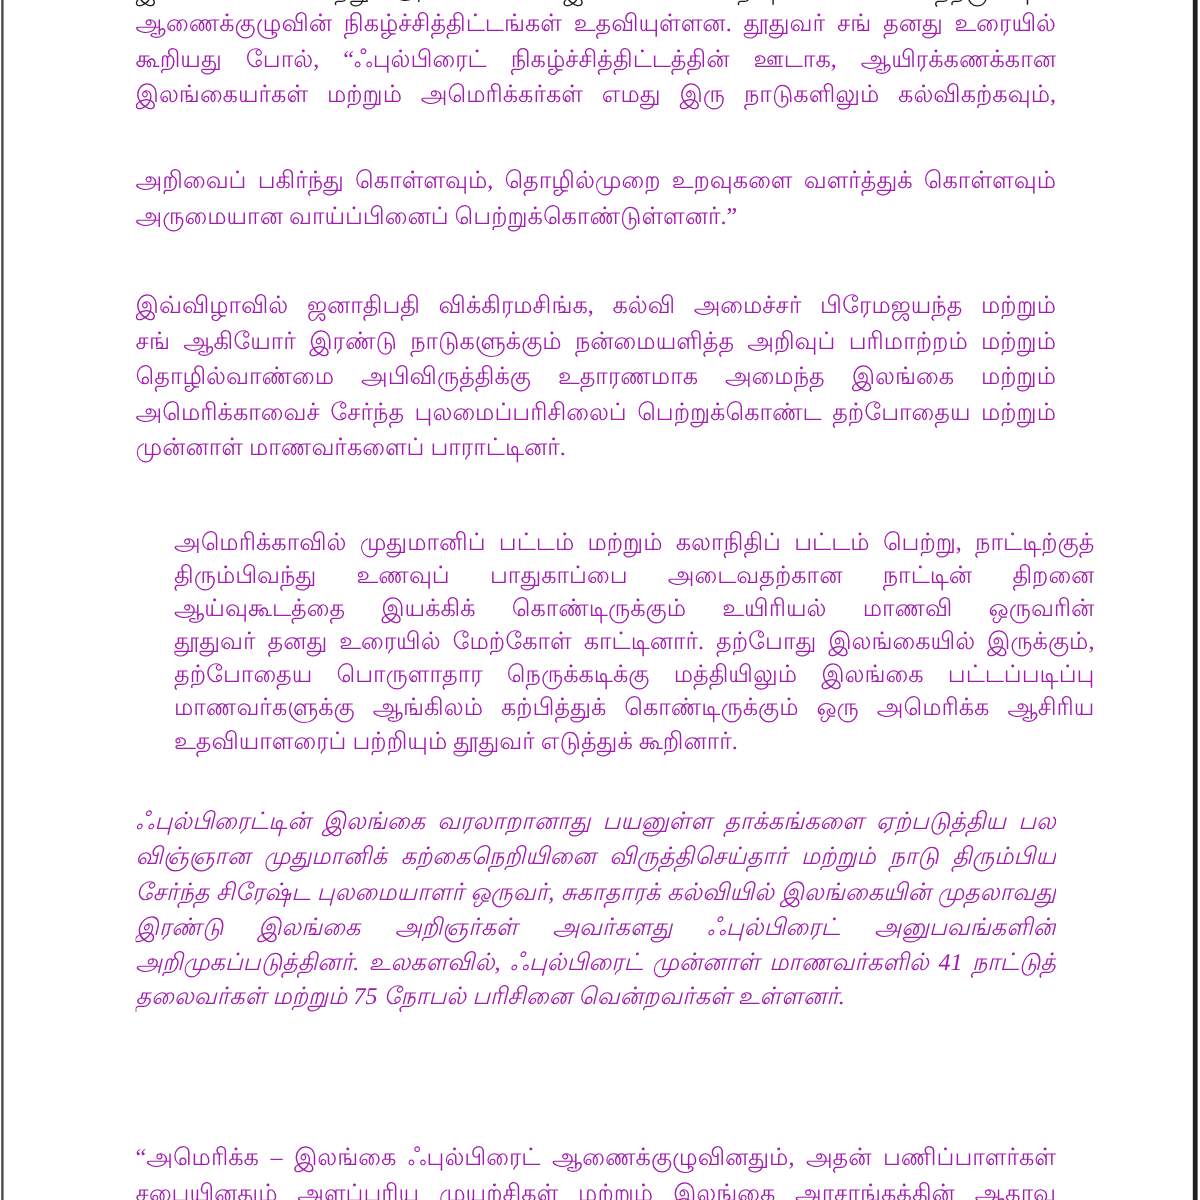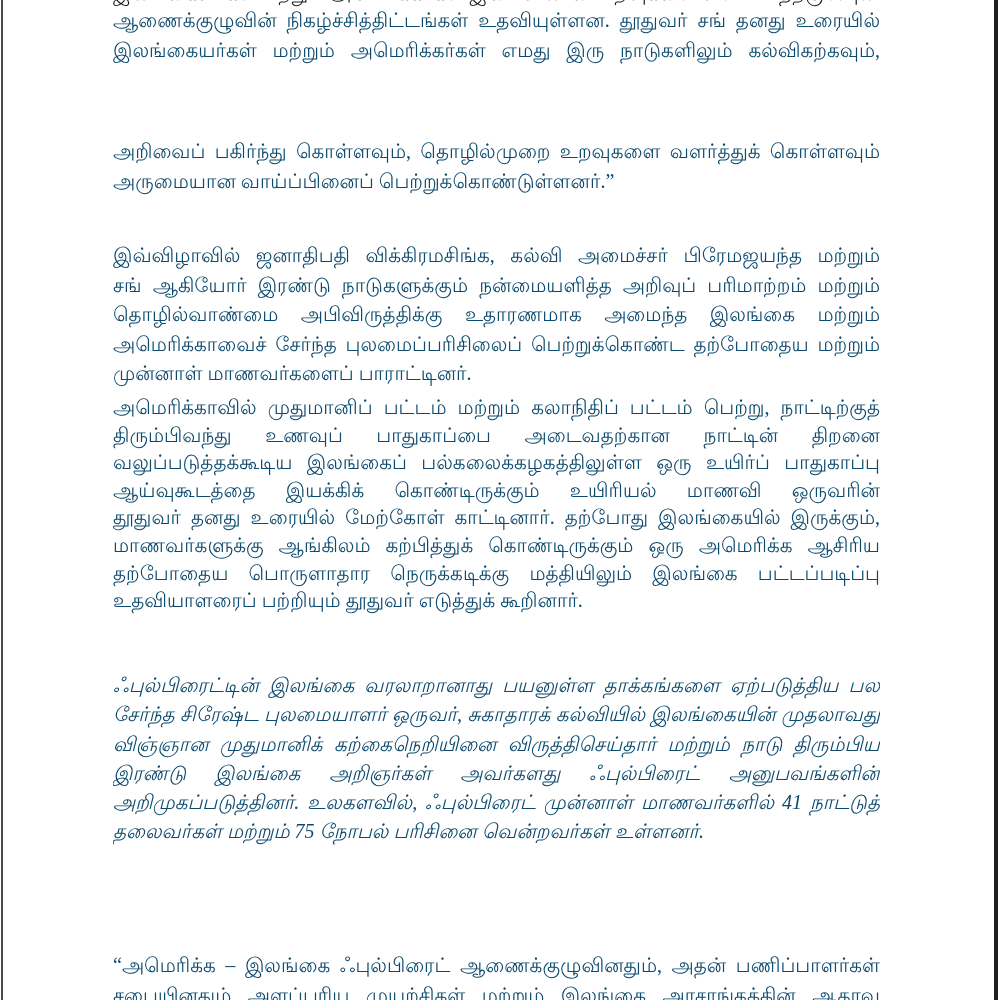--- a/index.html
+++ b/index.html
@@ -27,21 +27,21 @@
   .doc-body {
     position: absolute;
     left: 0; top: 0;
     width: 1000px; height: 1000px;
   }
   .para {
     position: absolute;
     left: 113px;
     width: 767px;
     font-size: 20px;
-    color: #0c4a6e;
+    color: #a21caf;
   }
   .para .line {
     text-align: justify;
     text-align-last: justify;
     overflow: hidden;
   }
   .para .line.short {
     text-align: right;
     text-align-last: left;
   }
@@ -57,63 +57,63 @@
   #partial-top .clip-line {
     margin-top: -21px;
     line-height: 29.5px;
     text-align: justify;
     text-align-last: justify;
     white-space: nowrap;
   }
   #para-a { top: 6px;   } #para-a .line { line-height: 29.5px; height: 29.5px; }
   #para-b { top: 113px; margin-top: 24px; } #para-b .line { line-height: 29.5px; height: 29.5px; }
   #para-c { top: 241px; } #para-c .line { line-height: 29.5px; height: 29.5px; }
-  #para-d { top: 394px; } #para-d .line { line-height: 27.6px; height: 27.6px; }
+  #para-d { top: 439px; margin-left: 32px; } #para-d .line { line-height: 27.6px; height: 27.6px; }
   #para-e { top: 671px; } #para-e .line { line-height: 29.3px; height: 29.3px; font-style: italic; }
   #para-f { top: 951px; } #para-f .line { line-height: 29.5px; height: 29.5px; }
 </style>
 </head>
 <body style="background: rgb(255, 255, 255);">
 
 <div class="page-edge-left" style="background: rgb(74, 74, 74);"></div>
 <div class="page-edge-right" style="background: rgb(31, 31, 31);"></div>
 
 <div class="doc-body">
   <div id="partial-top">
     <div class="clip-line">இலங்கையர்கள் மற்றும் அமெரிக்கர்கள் இடையிலான உறவுகளை வளர்ப்பதற்கு ஃபுல்பிரைட் நிகழ்ச்சித்திட்டங்கள்</div>
   </div>
   <div class="para" id="para-a">
       <div class="line">ஆணைக்குழுவின் நிகழ்ச்சித்திட்டங்கள் உதவியுள்ளன. தூதுவர் சங் தனது உரையில்</div>
+      <div class="line">கூறியது போல், “ஃபுல்பிரைட் நிகழ்ச்சித்திட்டத்தின் ஊடாக, ஆயிரக்கணக்கான</div>
       <div class="line">இலங்கையர்கள் மற்றும் அமெரிக்கர்கள் எமது இரு நாடுகளிலும் கல்விகற்கவும், வாழவும்,</div>
     </div>
   <div class="para" id="para-b">
       <div class="line">அறிவைப் பகிர்ந்து கொள்ளவும், தொழில்முறை உறவுகளை வளர்த்துக் கொள்ளவும்</div>
       <div class="line short">அருமையான வாய்ப்பினைப் பெற்றுக்கொண்டுள்ளனர்.”</div>
     </div>
   <div class="para" id="para-c">
       <div class="line">இவ்விழாவில் ஜனாதிபதி விக்கிரமசிங்க, கல்வி அமைச்சர் பிரேமஜயந்த மற்றும் தூதுவர்</div>
       <div class="line">சங் ஆகியோர் இரண்டு நாடுகளுக்கும் நன்மையளித்த அறிவுப் பரிமாற்றம் மற்றும்</div>
       <div class="line">தொழில்வாண்மை அபிவிருத்திக்கு உதாரணமாக அமைந்த இலங்கை மற்றும்</div>
       <div class="line">அமெரிக்காவைச் சேர்ந்த புலமைப்பரிசிலைப் பெற்றுக்கொண்ட தற்போதைய மற்றும்</div>
       <div class="line short">முன்னாள் மாணவர்களைப் பாராட்டினர்.</div>
     </div>
   <div class="para" id="para-d">
       <div class="line">அமெரிக்காவில் முதுமானிப் பட்டம் மற்றும் கலாநிதிப் பட்டம் பெற்று, நாட்டிற்குத்</div>
       <div class="line">திரும்பிவந்து உணவுப் பாதுகாப்பை அடைவதற்கான நாட்டின் திறனை</div>
-      <div class="line">வலுப்படுத்தக்கூடிய இலங்கைப் பல்கலைக்கழகத்திலுள்ள ஒரு உயிர்ப் பாதுகாப்பு</div>
       <div class="line">ஆய்வுகூடத்தை இயக்கிக் கொண்டிருக்கும் உயிரியல் மாணவி ஒருவரின் உதாரணத்தை</div>
       <div class="line">தூதுவர் தனது உரையில் மேற்கோள் காட்டினார். தற்போது இலங்கையில் இருக்கும்,</div>
+      <div class="line">தற்போதைய பொருளாதார நெருக்கடிக்கு மத்தியிலும் இலங்கை பட்டப்படிப்பு</div>
       <div class="line">மாணவர்களுக்கு ஆங்கிலம் கற்பித்துக் கொண்டிருக்கும் ஒரு அமெரிக்க ஆசிரிய</div>
-      <div class="line">தற்போதைய பொருளாதார நெருக்கடிக்கு மத்தியிலும் இலங்கை பட்டப்படிப்பு</div>
       <div class="line short">உதவியாளரைப் பற்றியும் தூதுவர் எடுத்துக் கூறினார்.</div>
     </div>
   <div class="para" id="para-e">
       <div class="line">ஃபுல்பிரைட்டின் இலங்கை வரலாறானாது பயனுள்ள தாக்கங்களை ஏற்படுத்திய பல</div>
+      <div class="line">விஞ்ஞான முதுமானிக் கற்கைநெறியினை விருத்திசெய்தார் மற்றும் நாடு திரும்பிய</div>
       <div class="line">சேர்ந்த சிரேஷ்ட புலமையாளர் ஒருவர், சுகாதாரக் கல்வியில் இலங்கையின் முதலாவது</div>
-      <div class="line">விஞ்ஞான முதுமானிக் கற்கைநெறியினை விருத்திசெய்தார் மற்றும் நாடு திரும்பிய</div>
       <div class="line">இரண்டு இலங்கை அறிஞர்கள் அவர்களது ஃபுல்பிரைட் அனுபவங்களின் அடிப்படையில்</div>
       <div class="line">அறிமுகப்படுத்தினர். உலகளவில், ஃபுல்பிரைட் முன்னாள் மாணவர்களில் 41 நாட்டுத்</div>
       <div class="line short">தலைவர்கள் மற்றும் 75 நோபல் பரிசினை வென்றவர்கள் உள்ளனர்.</div>
     </div>
   <div class="para" id="para-f">
       <div class="line">“அமெரிக்க – இலங்கை ஃபுல்பிரைட் ஆணைக்குழுவினதும், அதன் பணிப்பாளர்கள்</div>
       <div class="line">சபையினதும் அளப்பரிய முயற்சிகள் மற்றும் இலங்கை அரசாங்கத்தின் ஆதரவு</div>
     </div>
 </div>
 

